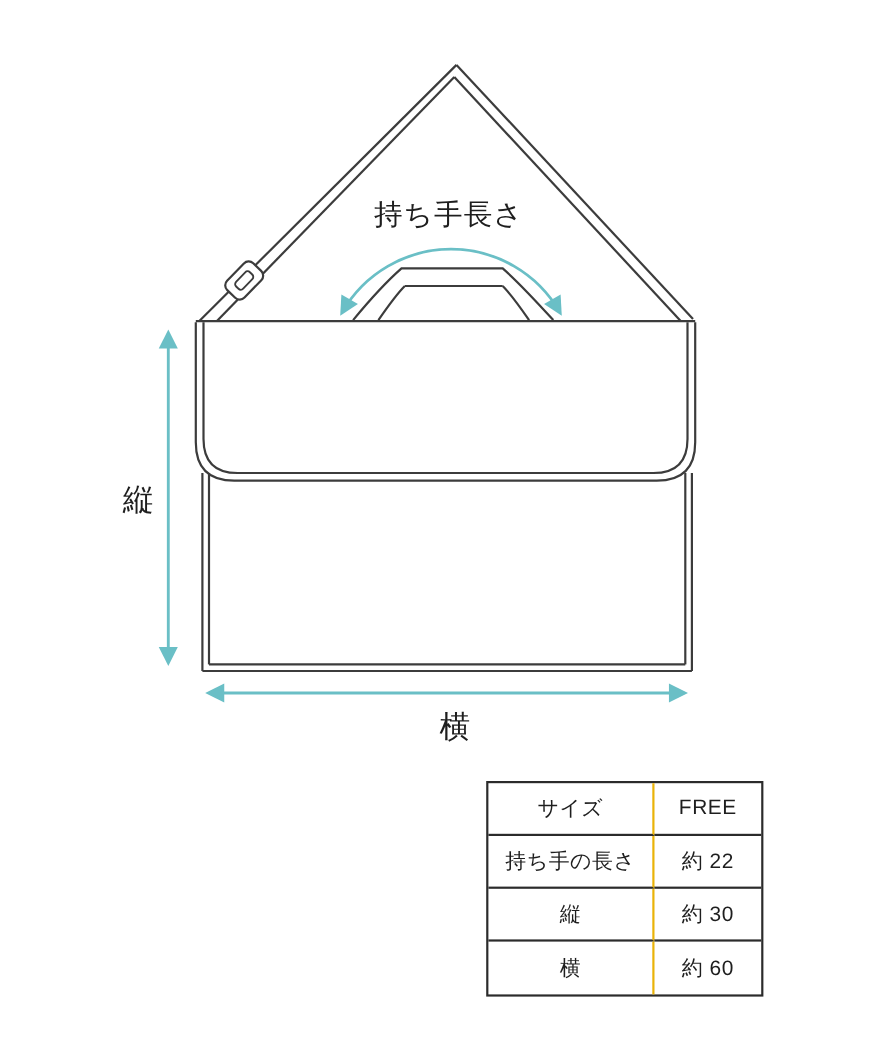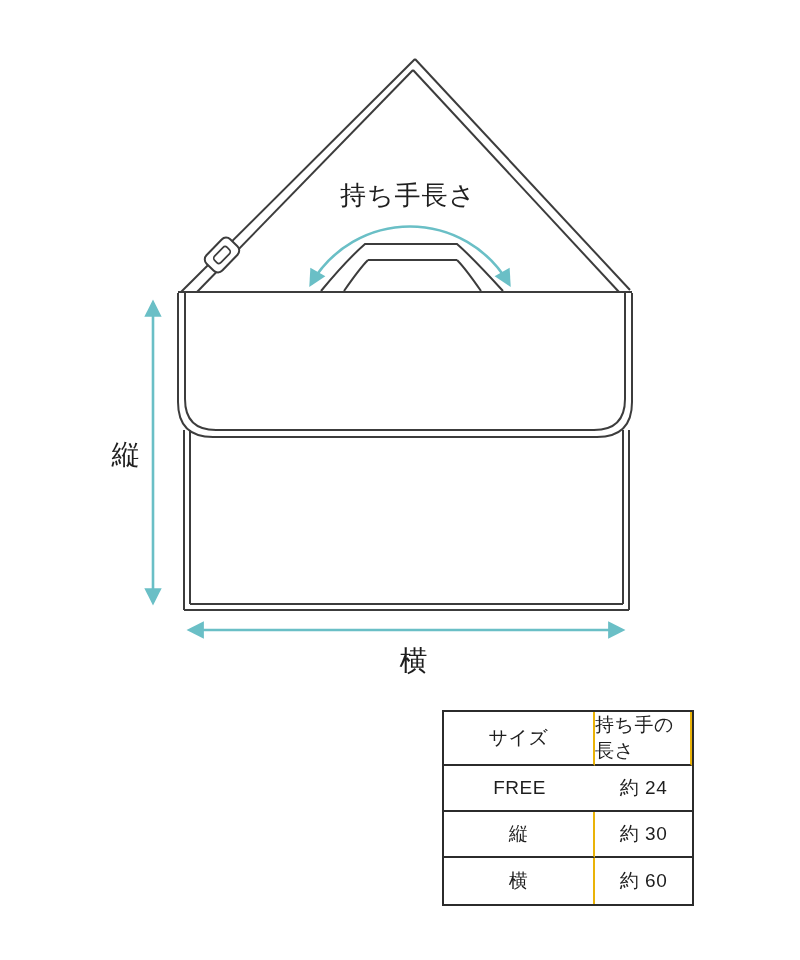--- a/index.html
+++ b/index.html
@@ -96,24 +96,24 @@
 
     <path d="M 190 630 L 622 630" stroke="#6abfc6" stroke-width="2.6" fill="none" marker-start="url(#ah)" marker-end="url(#ah)"></path>
   </svg>
 
   <div class="dim-label label-handle">持ち手長さ</div>
   <div class="dim-label label-height">縦</div>
   <div class="dim-label label-width">横</div>
 
   <div class="size-table">
     <div class="cell col-label">サイズ</div>
+    <div class="cell col-value">FREE</div>
+
     <div class="cell col-label">持ち手の長さ</div>
-
-    <div class="cell col-value">FREE</div>
-    <div class="cell col-value">約 24</div>
+    <div class="cell col-value">約 22</div>
 
     <div class="cell col-label">縦</div>
     <div class="cell col-value">約 30</div>
 
     <div class="cell col-label row-last">横</div>
     <div class="cell col-value row-last">約 60</div>
   </div>
 
 </div>
 

